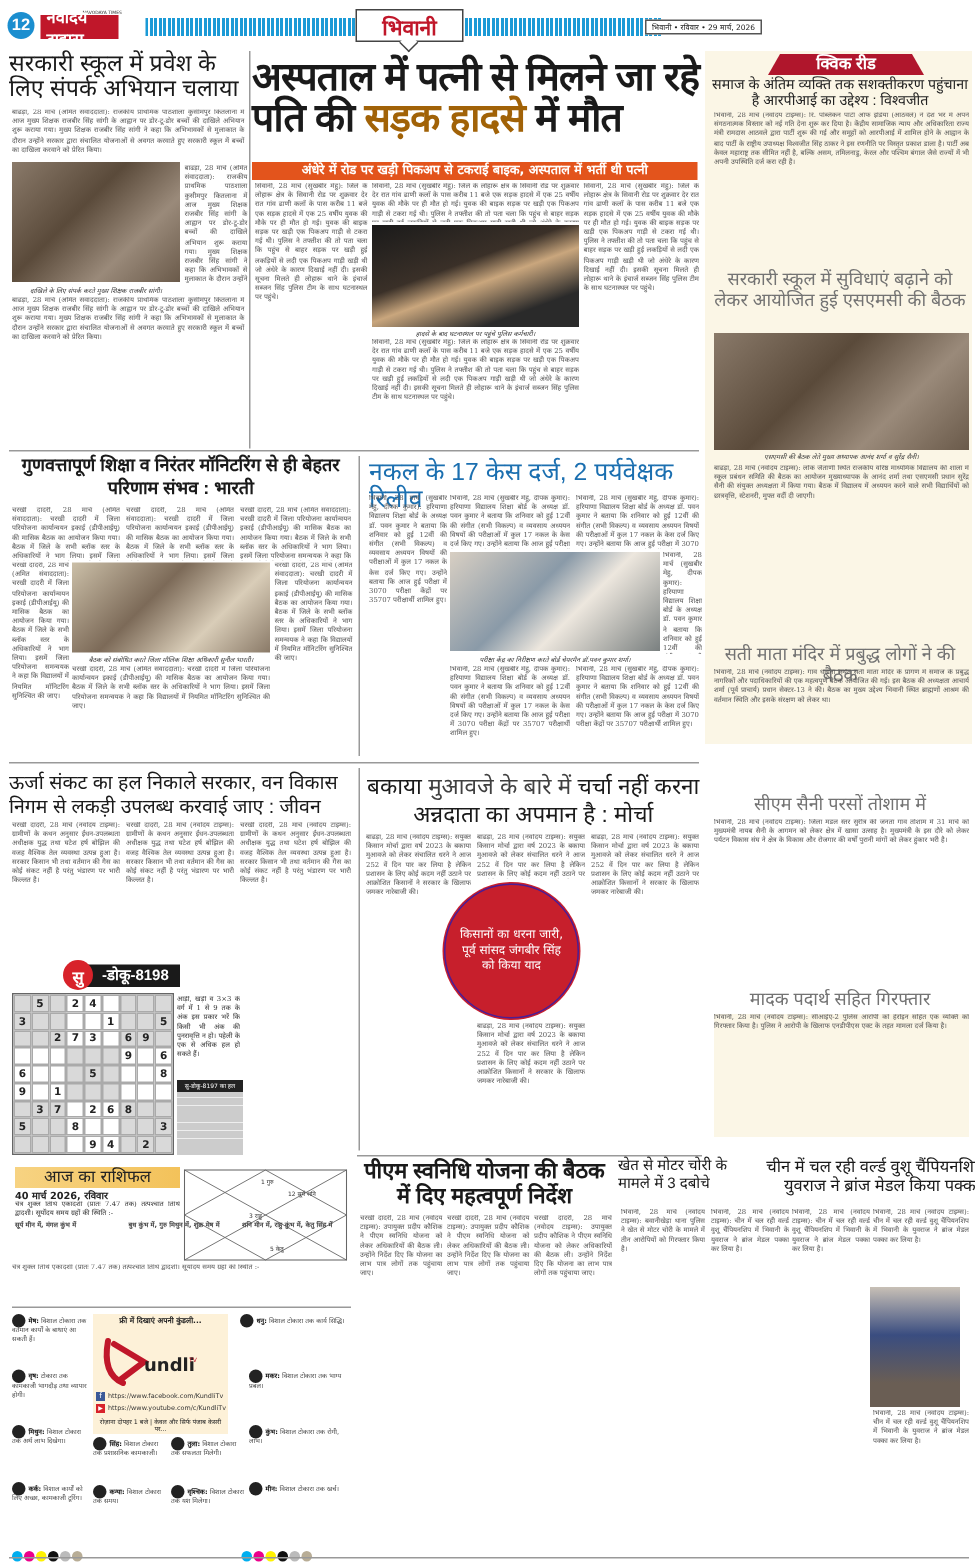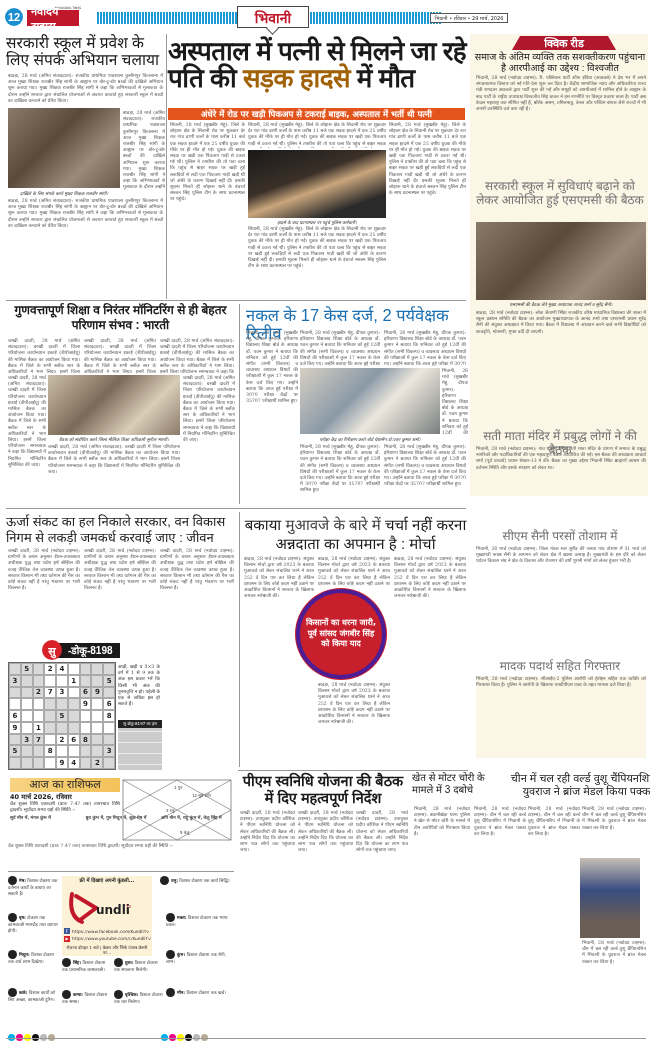--- a/index.html
+++ b/index.html
@@ -55,21 +55,21 @@
 .rashi{font-size:4.4px;line-height:6px;color:#444}
 .rashi b{color:#111}
 .r-icon{display:inline-block;width:9px;height:9px;background:#222;border-radius:50%;margin-right:2px;vertical-align:middle}
 
 #h-pm{left:238px;top:773px;width:230px;font-size:14.5px;font-weight:bold;text-align:center;line-height:1.2}
 #h-motor{left:412px;top:772px;width:86px;font-size:10px;text-align:left;line-height:1.2}
 #h-wushu{left:470px;top:770px;width:178px;font-size:11px;text-align:center;line-height:1.2}
 #photo-wushu{left:580px;top:858px;width:60px;height:80px;background:linear-gradient(180deg,#c8c0b6,#3a4d80 40%,#6a5e54 80%)}
 #h-compensation{left:243px;top:516px;width:225px;font-size:15px;text-align:center;line-height:1.25}
 #h-compensation .blue{color:#404040}
-#badge-kisan{left:296px;top:589px;width:90px;height:90px;border-radius:50%;background:#c71f2c;color:#fff;font-size:8px;text-align:center;display:flex;align-items:center;justify-content:center;padding:6px;line-height:1.3;font-weight:bold;border:4px solid #4c1d95;box-shadow:0 0 0 1px #c71f2c}
+#badge-kisan{left:296px;top:589px;width:90px;height:90px;border-radius:50%;background:#c71f2c;color:#fff;font-size:8px;text-align:center;display:flex;align-items:center;justify-content:center;padding:6px;line-height:1.3;font-weight:normal;border:1px solid #4c1d95;box-shadow:0 0 0 1px #c71f2c}
 #regmarks{left:8px;top:1026px;width:640px;height:10px}
 .dot{display:inline-block;width:7px;height:7px;border-radius:50%;margin-right:1px}
 </style>
 </head>
 <body>
 
 <div class="abs" id="pgno">
     <span>12</span>
   </div>
 <div class="abs" id="logo-small">NAVODAYA TIMES</div>
@@ -126,21 +126,21 @@
 <div class="abs txt" style="left:246px;top:330px;width:52px;height:174px">भिवानी, 28 मार्च (सुखबीर मेहु, दीपक कुमार): हरियाणा विद्यालय शिक्षा बोर्ड के अध्यक्ष डॉ. पवन कुमार ने बताया कि शनिवार को हुई 12वीं की संगीत (सभी विकल्प) व व्यवसाय अध्ययन विषयों की परीक्षाओं में कुल 17 नकल के केस दर्ज किए गए। उन्होंने बताया कि आज हुई परीक्षा में 3070 परीक्षा केंद्रों पर 35707 परीक्षार्थी शामिल हुए।</div>
 <div class="abs txt" style="left:300px;top:330px;width:80px;height:36px">भिवानी, 28 मार्च (सुखबीर मेहु, दीपक कुमार): हरियाणा विद्यालय शिक्षा बोर्ड के अध्यक्ष डॉ. पवन कुमार ने बताया कि शनिवार को हुई 12वीं की संगीत (सभी विकल्प) व व्यवसाय अध्ययन विषयों की परीक्षाओं में कुल 17 नकल के केस दर्ज किए गए। उन्होंने बताया कि आज हुई परीक्षा में 3070 परीक्षा केंद्रों पर 35707 परीक्षार्थी शामिल हुए।</div>
 <div class="abs txt" style="left:384px;top:330px;width:82px;height:36px">भिवानी, 28 मार्च (सुखबीर मेहु, दीपक कुमार): हरियाणा विद्यालय शिक्षा बोर्ड के अध्यक्ष डॉ. पवन कुमार ने बताया कि शनिवार को हुई 12वीं की संगीत (सभी विकल्प) व व्यवसाय अध्ययन विषयों की परीक्षाओं में कुल 17 नकल के केस दर्ज किए गए। उन्होंने बताया कि आज हुई परीक्षा में 3070 परीक्षा केंद्रों पर 35707 परीक्षार्थी शामिल हुए।</div>
 <div class="abs" id="photo-nakal"></div>
 <div class="abs txt" style="left:442px;top:368px;width:26px;height:68px">भिवानी, 28 मार्च (सुखबीर मेहु, दीपक कुमार): हरियाणा विद्यालय शिक्षा बोर्ड के अध्यक्ष डॉ. पवन कुमार ने बताया कि शनिवार को हुई 12वीं की संगीत (सभी विकल्प) व व्यवसाय अध्ययन विषयों की परीक्षाओं में कुल 17 नकल के केस दर्ज किए गए। उन्होंने बताया कि आज हुई परीक्षा में 3070 परीक्षा केंद्रों पर 35707 परीक्षार्थी शामिल हुए।</div>
 <div class="abs cap" style="left:300px;top:436px;width:140px">परीक्षा केंद्र का निरीक्षण करते बोर्ड चेयरमैन डॉ.पवन कुमार शर्मा।</div>
 <div class="abs txt" style="left:300px;top:444px;width:80px;height:60px">भिवानी, 28 मार्च (सुखबीर मेहु, दीपक कुमार): हरियाणा विद्यालय शिक्षा बोर्ड के अध्यक्ष डॉ. पवन कुमार ने बताया कि शनिवार को हुई 12वीं की संगीत (सभी विकल्प) व व्यवसाय अध्ययन विषयों की परीक्षाओं में कुल 17 नकल के केस दर्ज किए गए। उन्होंने बताया कि आज हुई परीक्षा में 3070 परीक्षा केंद्रों पर 35707 परीक्षार्थी शामिल हुए।</div>
 <div class="abs txt" style="left:384px;top:444px;width:82px;height:60px">भिवानी, 28 मार्च (सुखबीर मेहु, दीपक कुमार): हरियाणा विद्यालय शिक्षा बोर्ड के अध्यक्ष डॉ. पवन कुमार ने बताया कि शनिवार को हुई 12वीं की संगीत (सभी विकल्प) व व्यवसाय अध्ययन विषयों की परीक्षाओं में कुल 17 नकल के केस दर्ज किए गए। उन्होंने बताया कि आज हुई परीक्षा में 3070 परीक्षा केंद्रों पर 35707 परीक्षार्थी शामिल हुए।</div>
 
 <div class="abs rule" style="left:6px;top:508px;width:460px;height:0.8px"></div>
-<div class="abs hd" id="h-forest">ऊर्जा संकट का हल निकाले सरकार, वन विकास निगम से लकड़ी जमकर्ध करवाई जाए : जीवन</div>
+<div class="abs hd" id="h-forest">ऊर्जा संकट का हल निकाले सरकार, वन विकास निगम से लकड़ी उपलब्ध करवाई जाए : जीवन</div>
 <div class="abs txt" style="left:8px;top:548px;width:72px;height:90px">चरखी दादरी, 28 मार्च (नवोदय टाइम्स): ग्रामीणों के कथन अनुसार ईंधन-उपलब्धता अधीक्षक युद्ध तथा घटेश हर्ष बोझिल की वजह वैश्विक तेल व्यवस्था उत्पन्न हुआ है। सरकार किसान भी तथा वर्तमान की गैस का कोई संकट नहीं है परंतु भंडारण पर भारी किल्लत है।</div>
 <div class="abs txt" style="left:84px;top:548px;width:72px;height:90px">चरखी दादरी, 28 मार्च (नवोदय टाइम्स): ग्रामीणों के कथन अनुसार ईंधन-उपलब्धता अधीक्षक युद्ध तथा घटेश हर्ष बोझिल की वजह वैश्विक तेल व्यवस्था उत्पन्न हुआ है। सरकार किसान भी तथा वर्तमान की गैस का कोई संकट नहीं है परंतु भंडारण पर भारी किल्लत है।</div>
 <div class="abs txt" style="left:160px;top:548px;width:74px;height:222px">चरखी दादरी, 28 मार्च (नवोदय टाइम्स): ग्रामीणों के कथन अनुसार ईंधन-उपलब्धता अधीक्षक युद्ध तथा घटेश हर्ष बोझिल की वजह वैश्विक तेल व्यवस्था उत्पन्न हुआ है। सरकार किसान भी तथा वर्तमान की गैस का कोई संकट नहीं है परंतु भंडारण पर भारी किल्लत है।</div>
 
 <div class="abs" id="sdk-tag">-डोकू-8198</div>
 <div class="abs" id="sdk-su">सु</div>
 <div class="abs" id="sdk-grid">
     <div class="sh"></div>
     <div class="sh">5</div>
     <div class="sh"></div>

